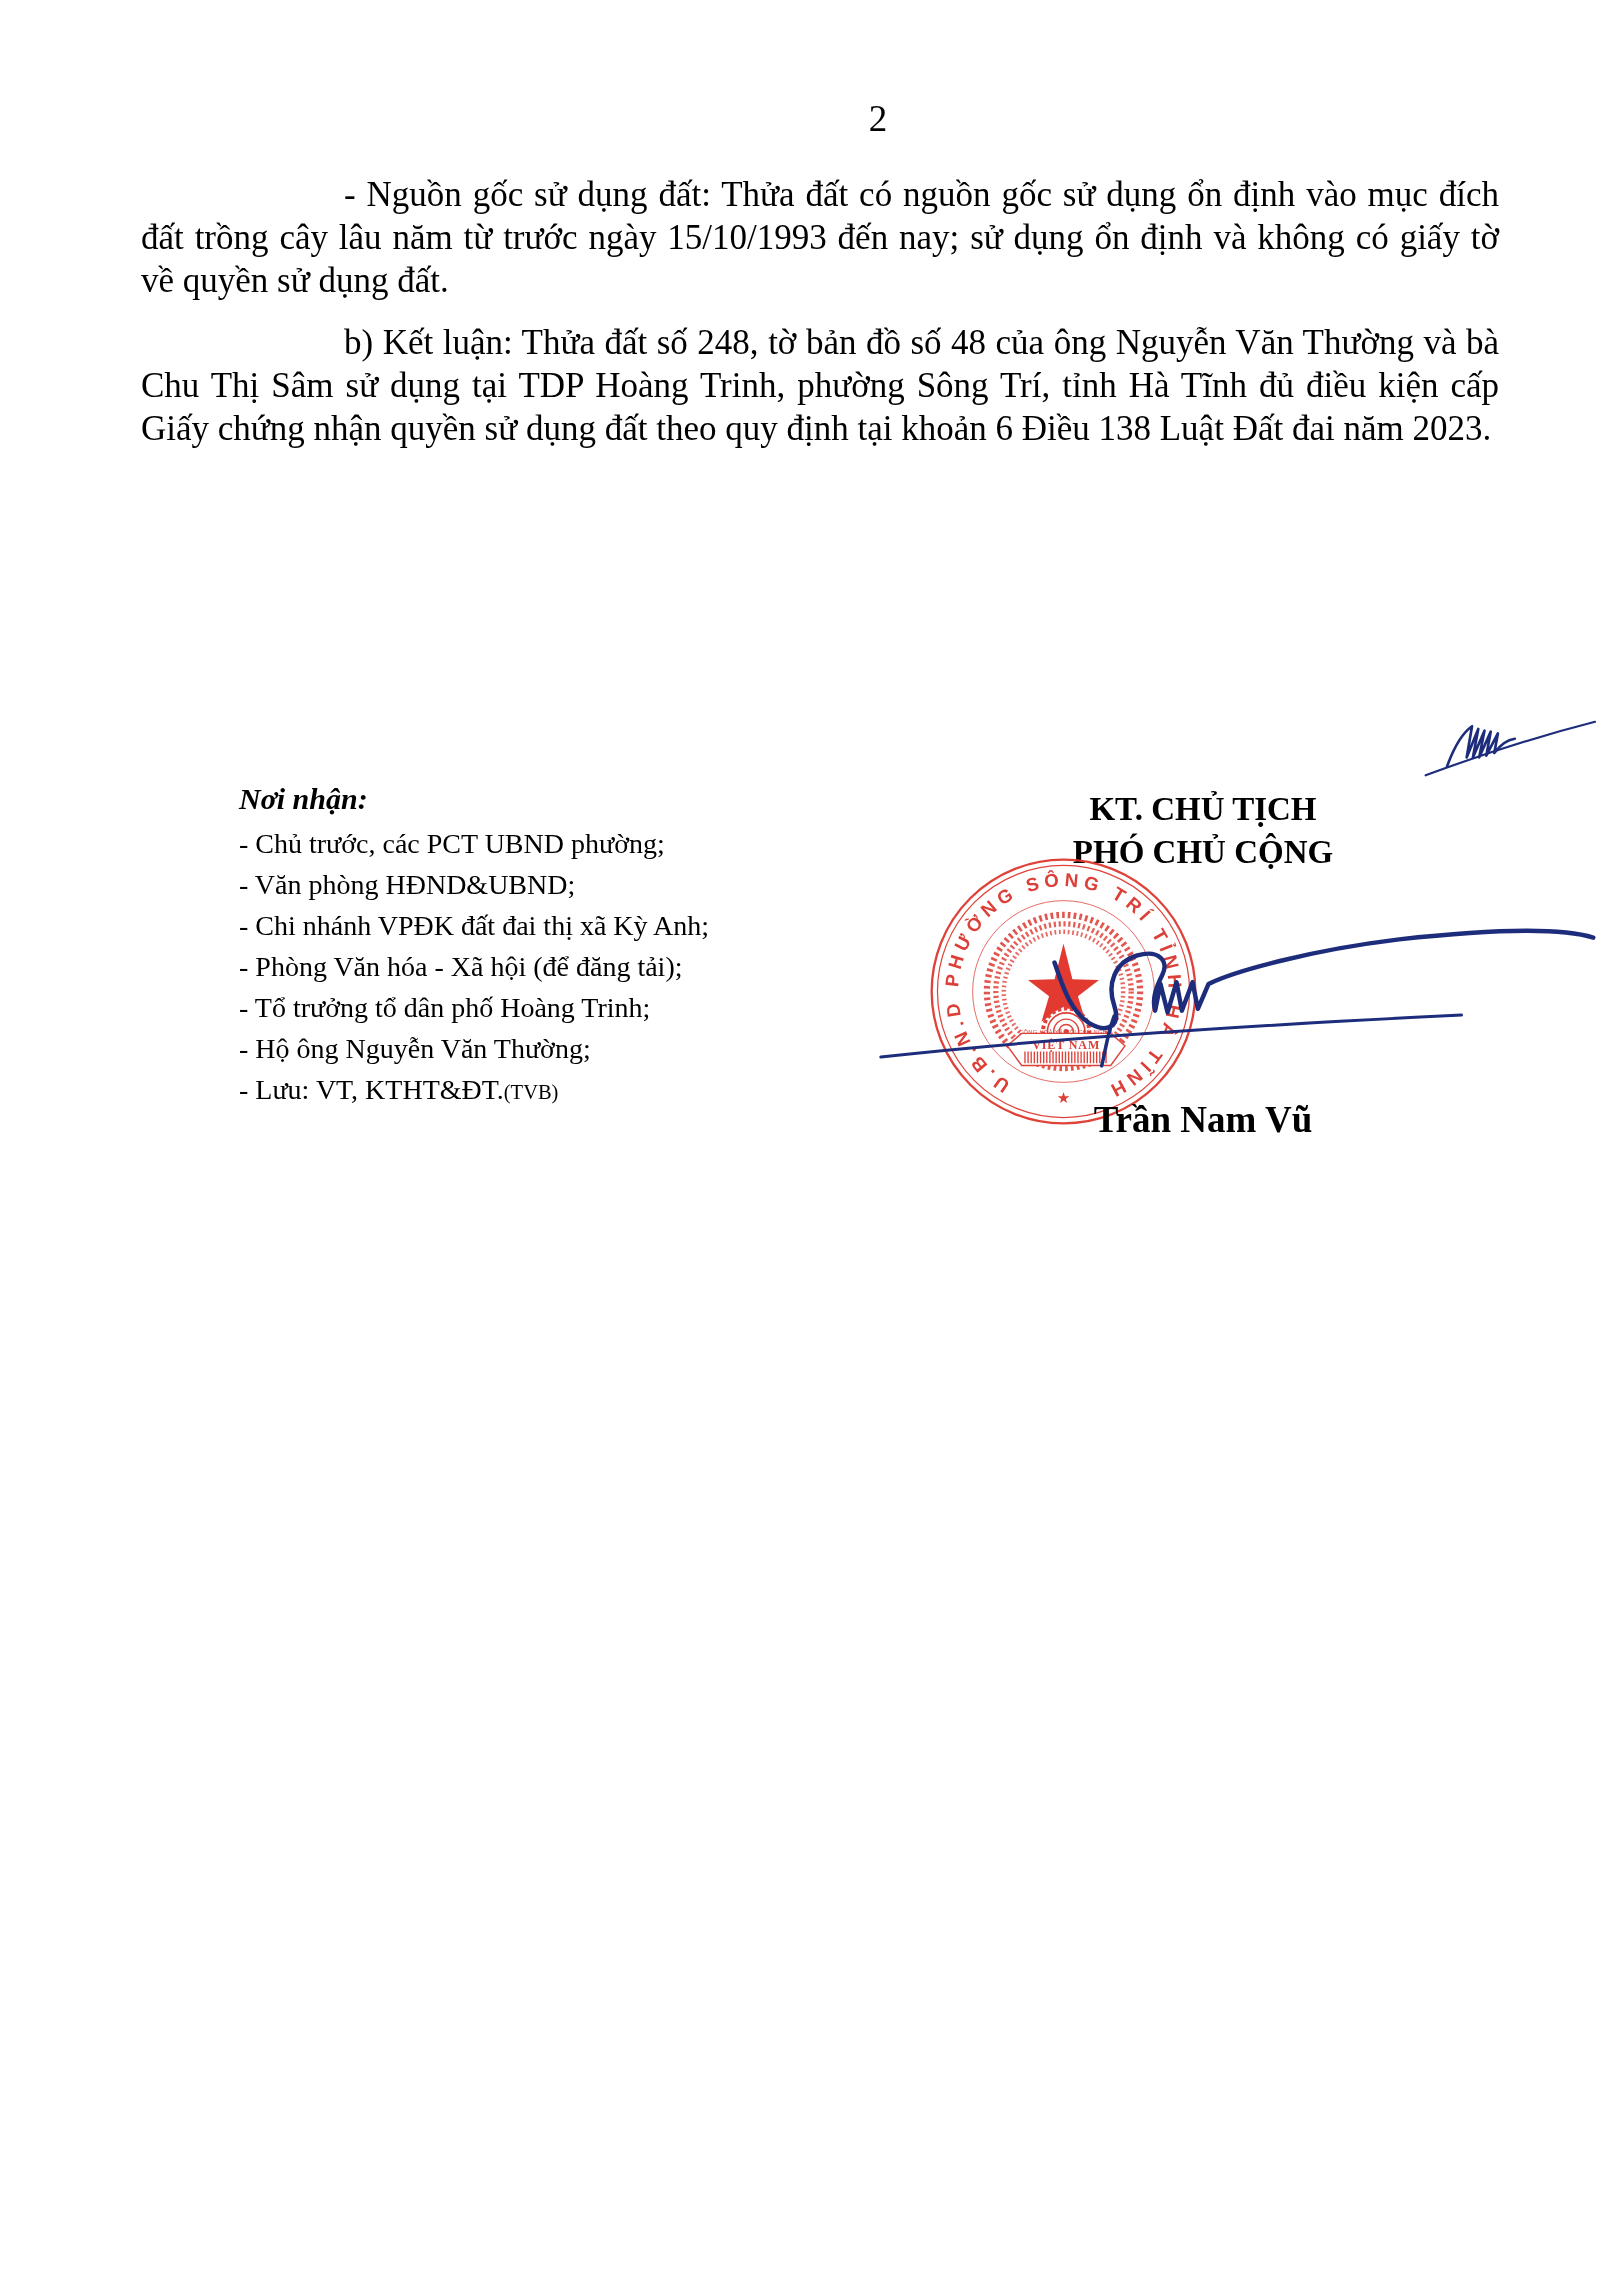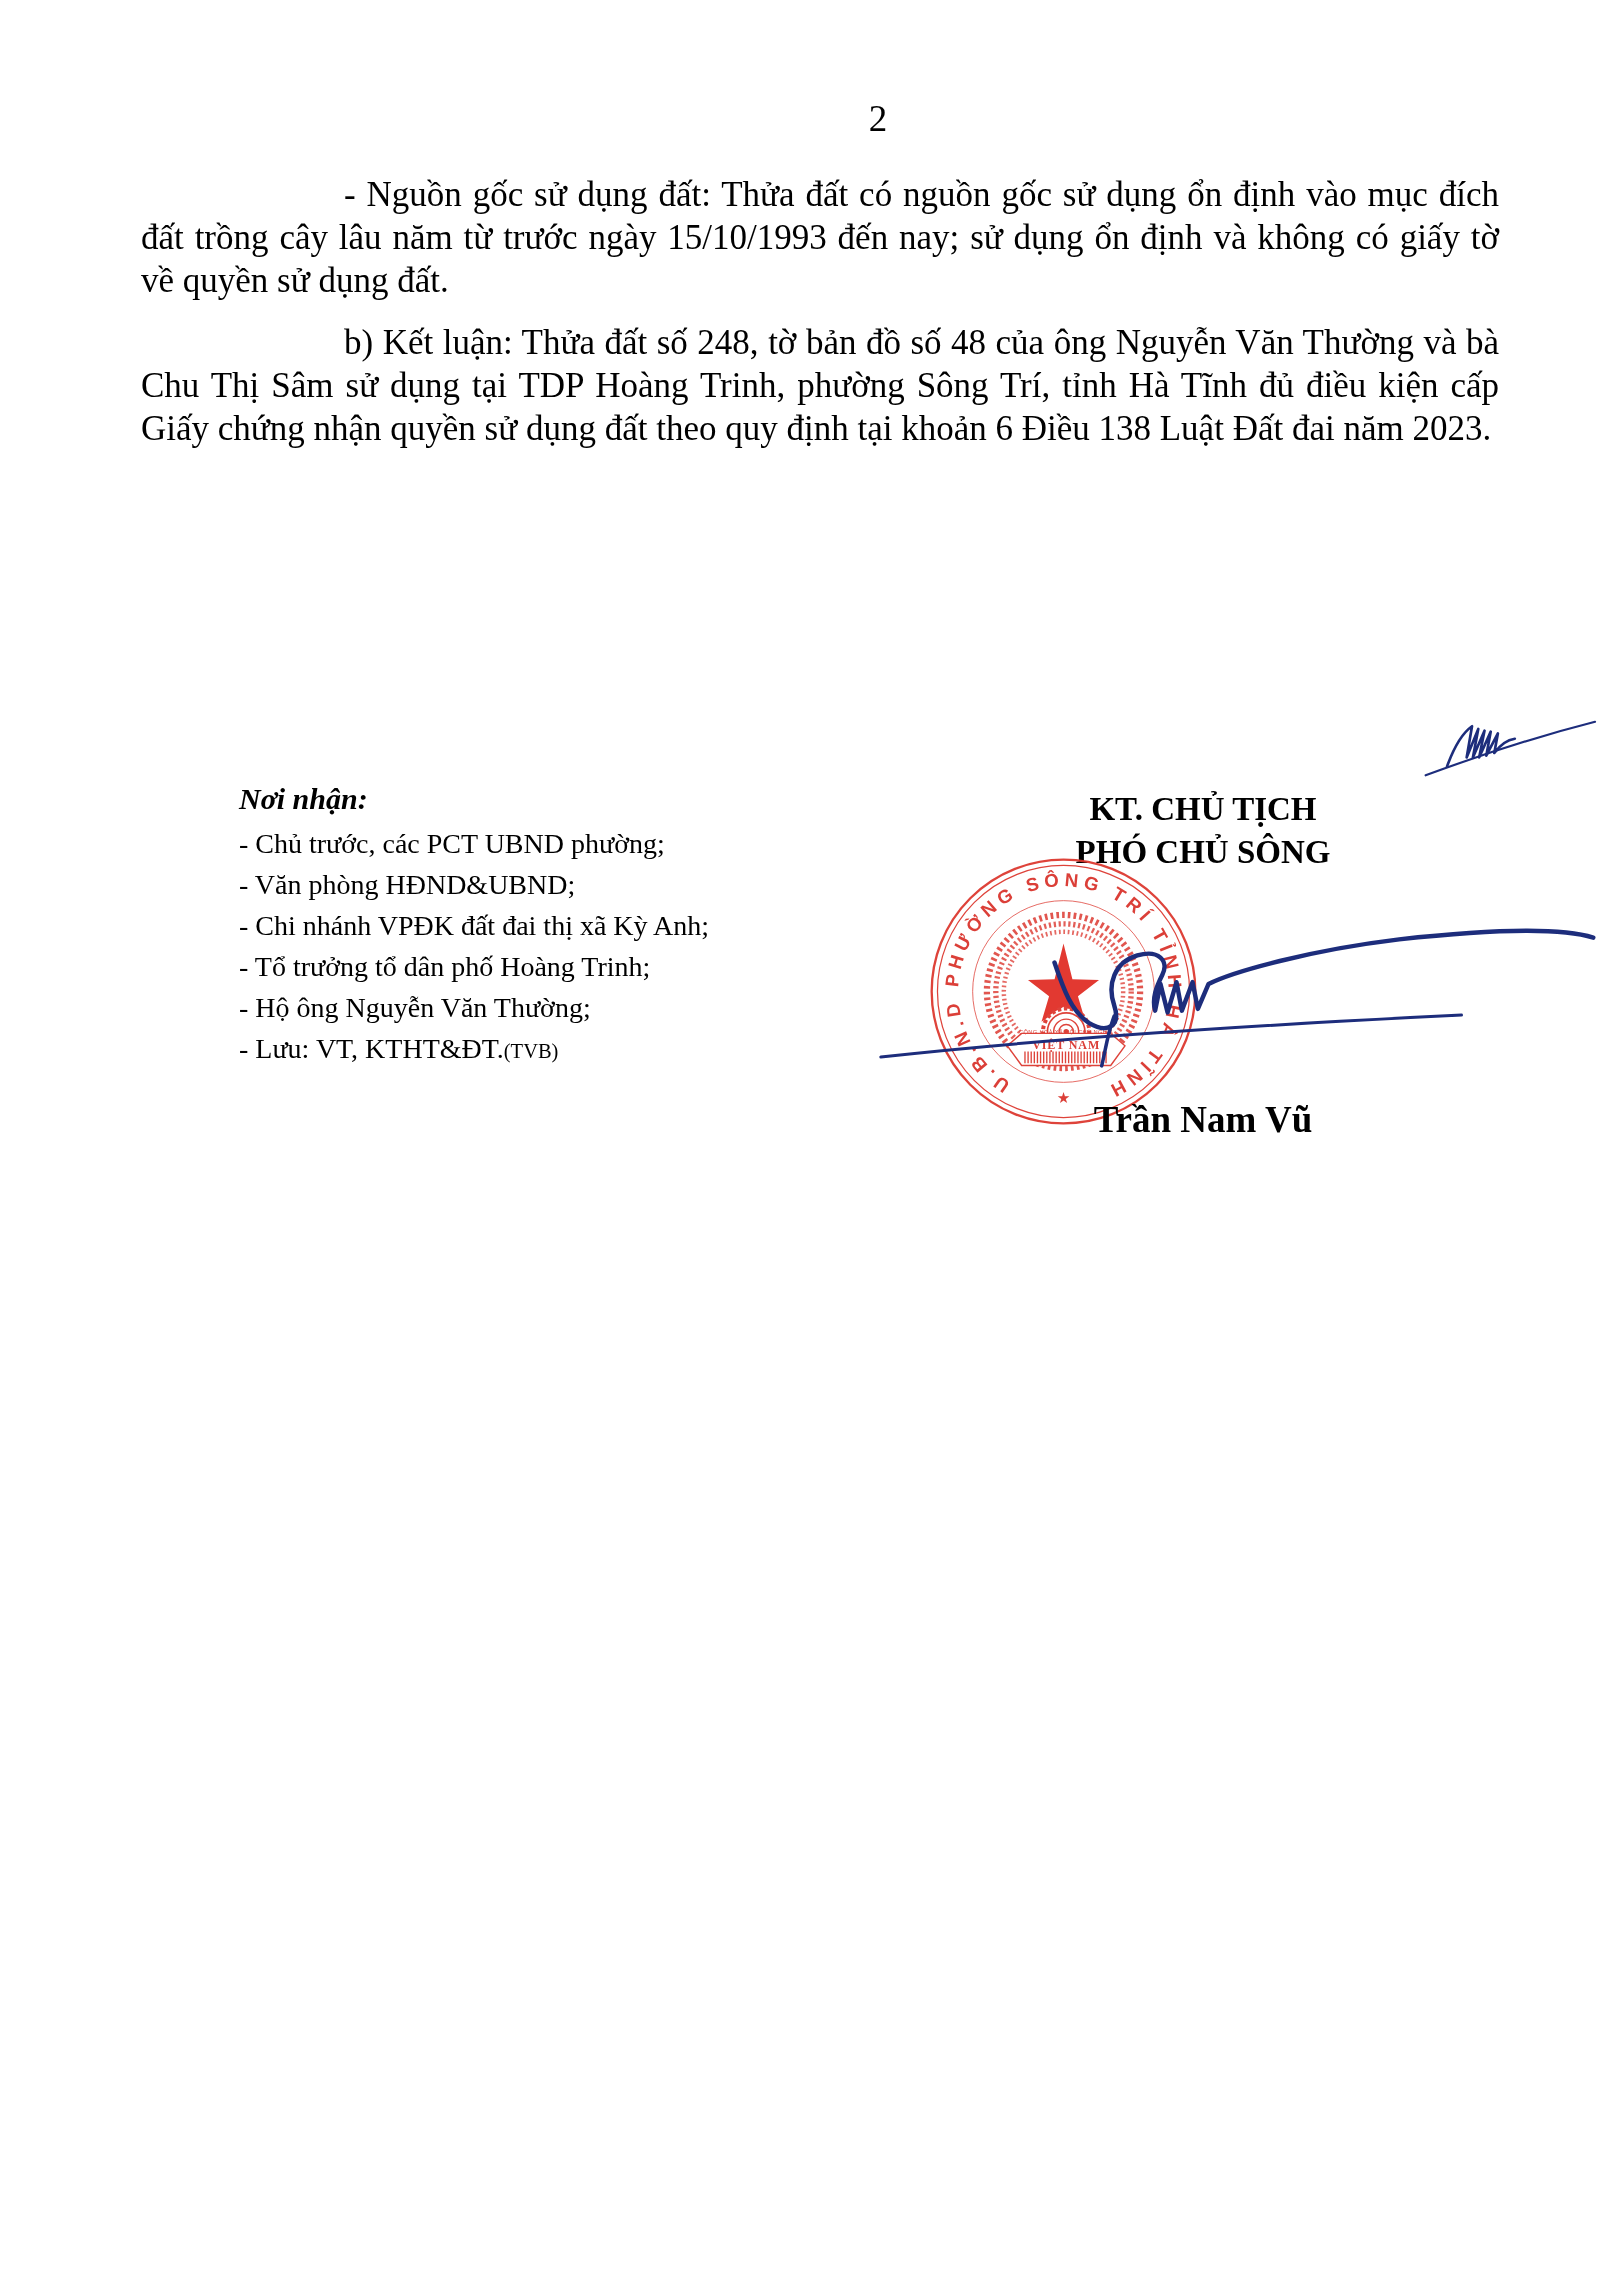--- a/index.html
+++ b/index.html
@@ -43,28 +43,29 @@
   <div class="body-text">
     <p class="indent">- Nguồn gốc sử dụng đất: Thửa đất có nguồn gốc sử dụng ổn định vào mục đích đất trồng cây lâu năm từ trước ngày 15/10/1993 đến nay; sử dụng ổn định và không có giấy tờ về quyền sử dụng đất.</p>
     <p class="indent">b) Kết luận: Thửa đất số 248, tờ bản đồ số 48 của ông Nguyễn Văn Thường và bà Chu Thị Sâm sử dụng tại TDP Hoàng Trinh, phường Sông Trí, tỉnh Hà Tĩnh đủ điều kiện cấp Giấy chứng nhận quyền sử dụng đất theo quy định tại khoản 6 Điều 138 Luật Đất đai năm 2023.</p>
   </div>
 
   <div class="recipients">
     <div class="recipients-title">Nơi nhận:</div>
     <div class="recipient-item">- Chủ trước, các PCT UBND phường;</div>
     <div class="recipient-item">- Văn phòng HĐND&amp;UBND;</div>
     <div class="recipient-item">- Chi nhánh VPĐK đất đai thị xã Kỳ Anh;</div>
+    <div class="recipient-item">- Phòng Văn hóa - Xã hội (để đăng tải);</div>
     <div class="recipient-item">- Tổ trưởng tổ dân phố Hoàng Trinh;</div>
     <div class="recipient-item">- Hộ ông Nguyễn Văn Thường;</div>
     <div class="recipient-item"><span>- Lưu: VT, KTHT&amp;ĐT.</span><span class="tvb-suffix">(TVB)</span></div>
   </div>
 
   <div class="sign-block">
     <div>KT. CHỦ TỊCH</div>
-    <div>PHÓ CHỦ SÔNG</div>
+    <div>PHÓ CHỦ CỘNG</div>
   </div>
 
   <svg class="seal-svg" viewBox="0 0 302 302">
     <g opacity="0.93">
       <circle cx="151" cy="151" r="148" fill="none" stroke="#dc352c" stroke-width="2.6"></circle>
       <circle cx="151" cy="151" r="141.5" fill="none" stroke="#dc352c" stroke-width="1.4"></circle>
       <circle cx="151" cy="151" r="102" fill="none" stroke="#dc352c" stroke-width="1.1" opacity="0.8"></circle>
 
       <defs>
         <path id="ringPath" d="M 92,253.2 A 118,118 0 1 1 130.5,267.2" fill="none"></path>

